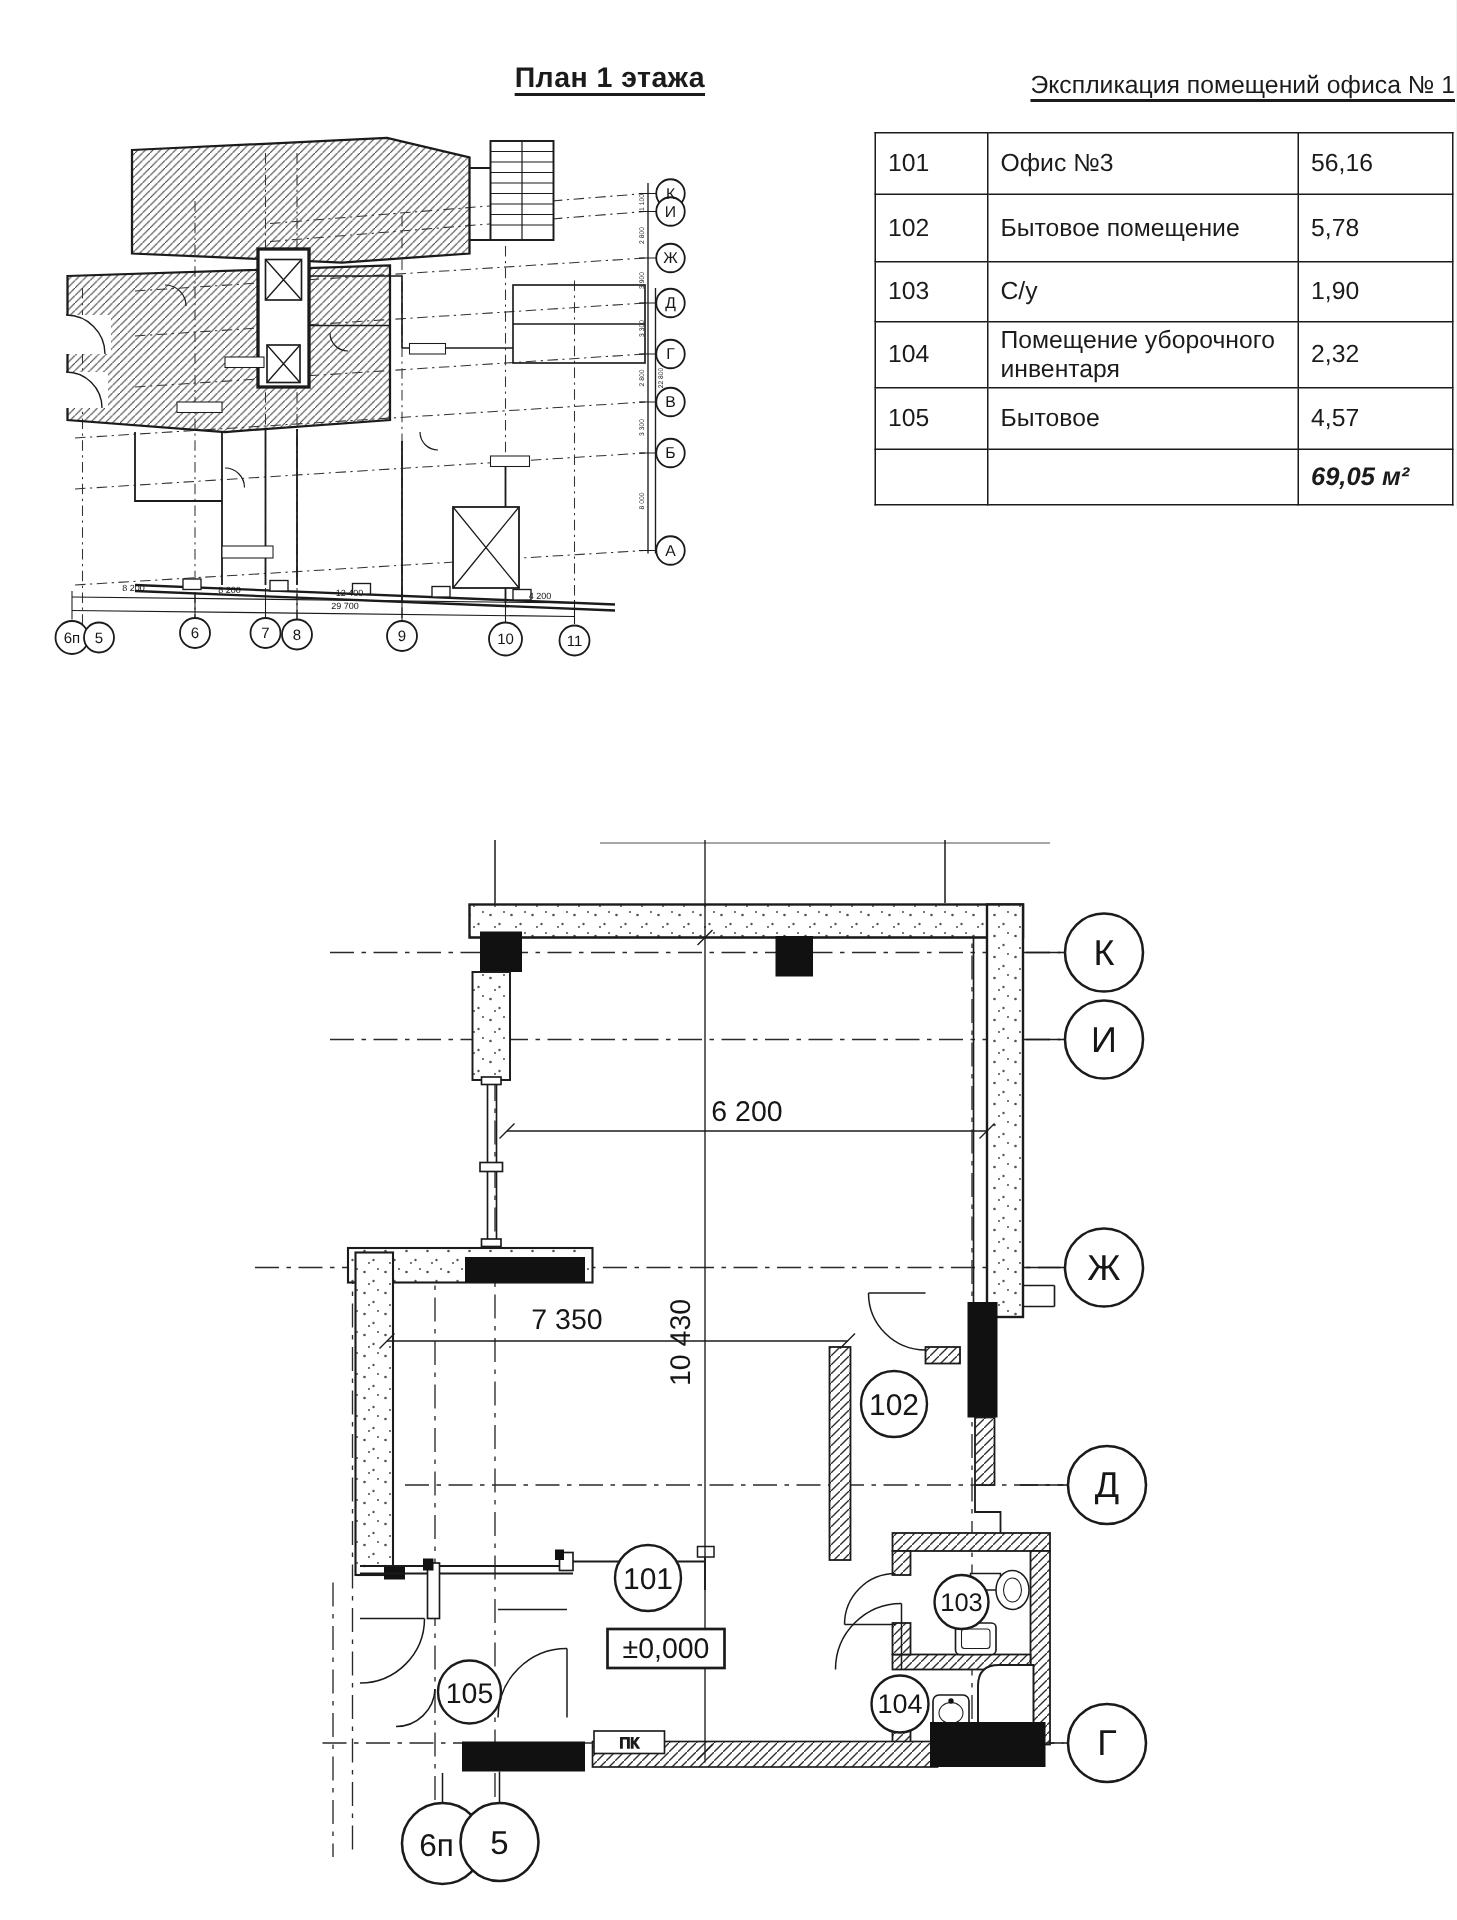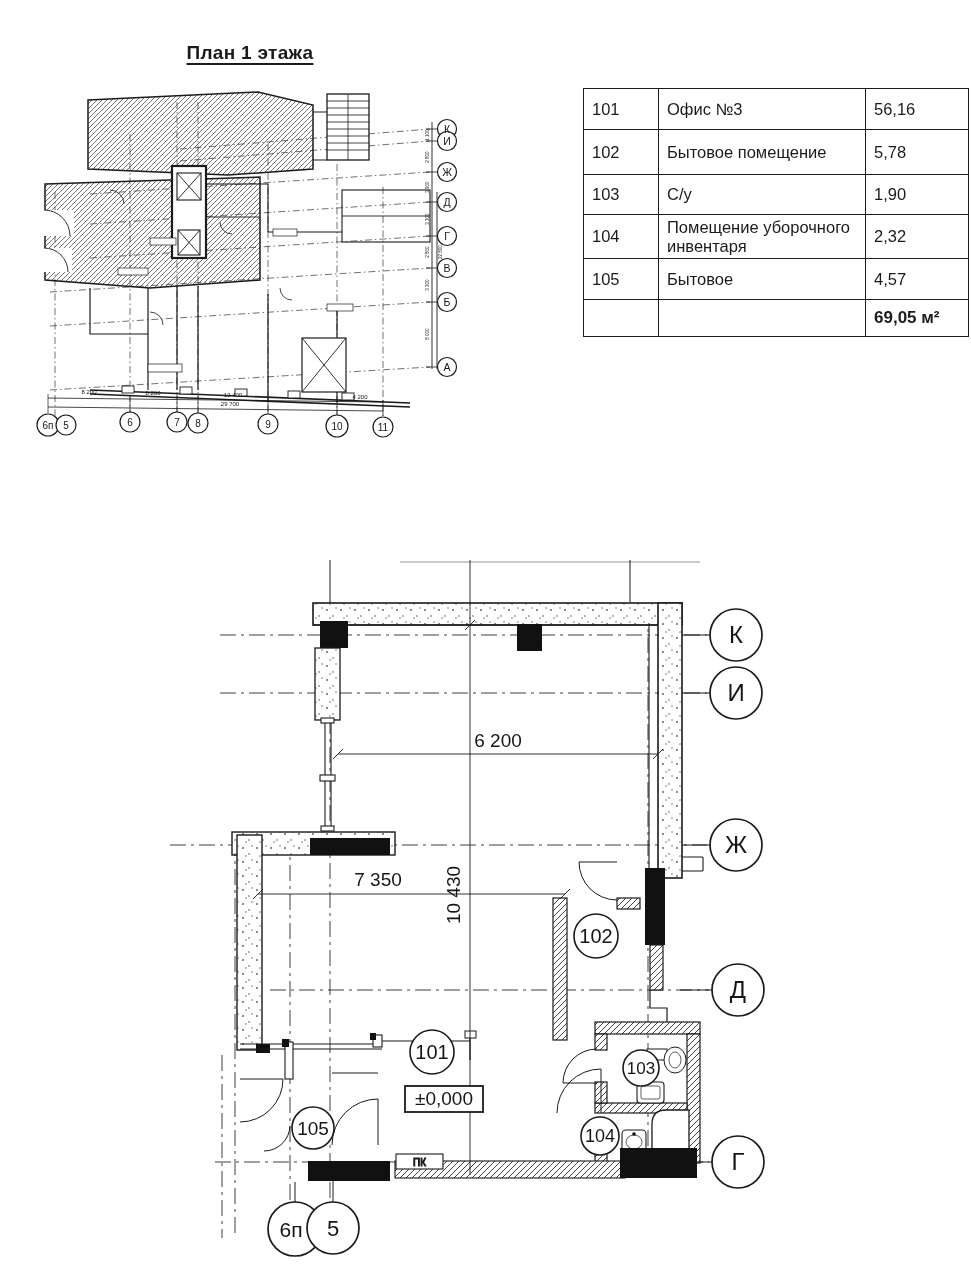--- a/index.html
+++ b/index.html
@@ -1,43 +1,46 @@
 <!DOCTYPE html>
 <html><head>
 <meta charset="utf-8">
 <style>
   html,body{margin:0;padding:0;background:#e8e8e8;}
   .page{position:relative;width:971px;height:1280px;background:#ffffff;overflow:hidden;
         font-family:"Liberation Sans",sans-serif;color:#1b1b1b;}
-  .title{position:absolute;text-align:center;font-weight:600;}
+  .title{position:absolute;text-align:right;font-weight:600;}
   .title span{text-decoration:underline;text-underline-offset:4px;text-decoration-thickness:1.5px;}
   #ov-title{left:30px;top:42px;width:440px;font-size:19px;letter-spacing:.3px;}
   #sch-title{left:570px;top:48px;width:400px;font-size:16.5px;font-weight:500;}
   table.sched{position:absolute;left:583px;top:88px;width:385px;border-collapse:collapse;
               table-layout:fixed;font-size:16.5px;}
   table.sched td,table.sched th{border:1.6px solid #1b1b1b;padding:2px 8px;vertical-align:middle;
               font-weight:400;overflow:hidden;}
   table.sched th{text-align:center;padding:4px 4px;}
   col.c1{width:75px;}col.c2{width:207px;}col.c3{width:103px;}
   tr.hd{height:81px;}
   tr.r1{height:41px;}tr.r2{height:45px;}tr.r3{height:40px;}tr.r4{height:44px;}tr.r5{height:41px;}
-  tr.tt{height:37px;}
+  tr.tt{height:37px;font-style:italic;}
   td.num{text-align:left;padding-left:10px;}
   td.area{padding-left:10px;}
   tr.tt td{font-weight:700;font-size:17px;}
   svg text{font-family:"Liberation Sans",sans-serif;fill:#161616;}
   svg{position:absolute;}
 </style>
 </head>
 <body>
 
 <div class="page">
 
   <div class="title" id="ov-title">
     <span>План 1 этажа</span>
+  </div>
+  <div class="title" id="sch-title">
+    <span>Экспликация помещений офиса № 1</span>
   </div>
 
   <table class="sched">
     <colgroup>
         <col class="c1">
         <col class="c2">
         <col class="c3">
       </colgroup>
     <tbody>
     <tr class="r1">

